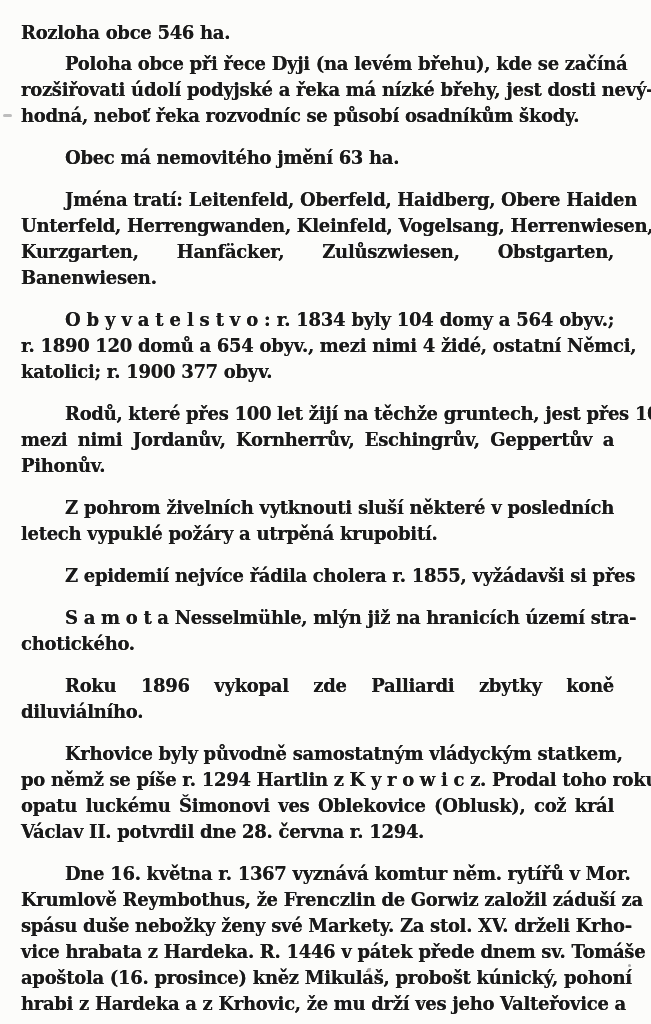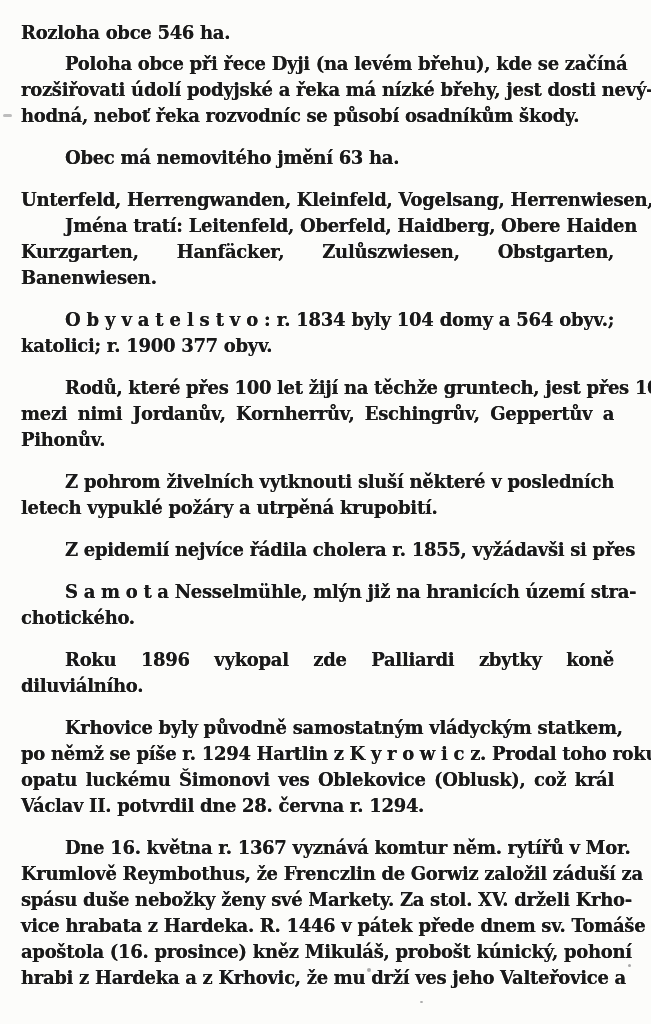--- a/index.html
+++ b/index.html
@@ -59,28 +59,29 @@
       <div class="line last">hodná, neboť řeka rozvodníc se působí osadníkům škody.</div>
     <p></p>
 
     <p class="para">
       </p>
       <div class="line first last">Obec má nemovitého jmění 63 ha.</div>
     <p></p>
 
     <p class="para">
       </p>
+      <div class="line first">Jména tratí: Leitenfeld, Oberfeld, Haidberg, Obere Haiden</div>
       <div class="line">Unterfeld, Herrengwanden, Kleinfeld, Vogelsang, Herrenwiesen,</div>
-      <div class="line first">Jména tratí: Leitenfeld, Oberfeld, Haidberg, Obere Haiden</div>
       <div class="line last">Kurzgarten, Hanfäcker, Zulůszwiesen, Obstgarten, Banenwiesen.</div>
     <p></p>
 
     <p class="para">
       </p>
       <div class="line first">O&nbsp;b&nbsp;y&nbsp;v&nbsp;a&nbsp;t&nbsp;e&nbsp;l&nbsp;s&nbsp;t&nbsp;v&nbsp;o&nbsp;: r. 1834 byly 104 domy a 564 obyv.;</div>
+      <div class="line">r. 1890 120 domů a 654 obyv., mezi nimi 4 židé, ostatní Němci,</div>
       <div class="line last">katolici; r. 1900 377 obyv.</div>
     <p></p>
 
     <p class="para">
       </p>
       <div class="line first">Rodů, které přes 100 let žijí na těchže gruntech, jest přes 10,</div>
       <div class="line last">mezi nimi Jordanův, Kornherrův, Eschingrův, Geppertův a Pihonův.</div>
     <p></p>
 
     <p class="para">

